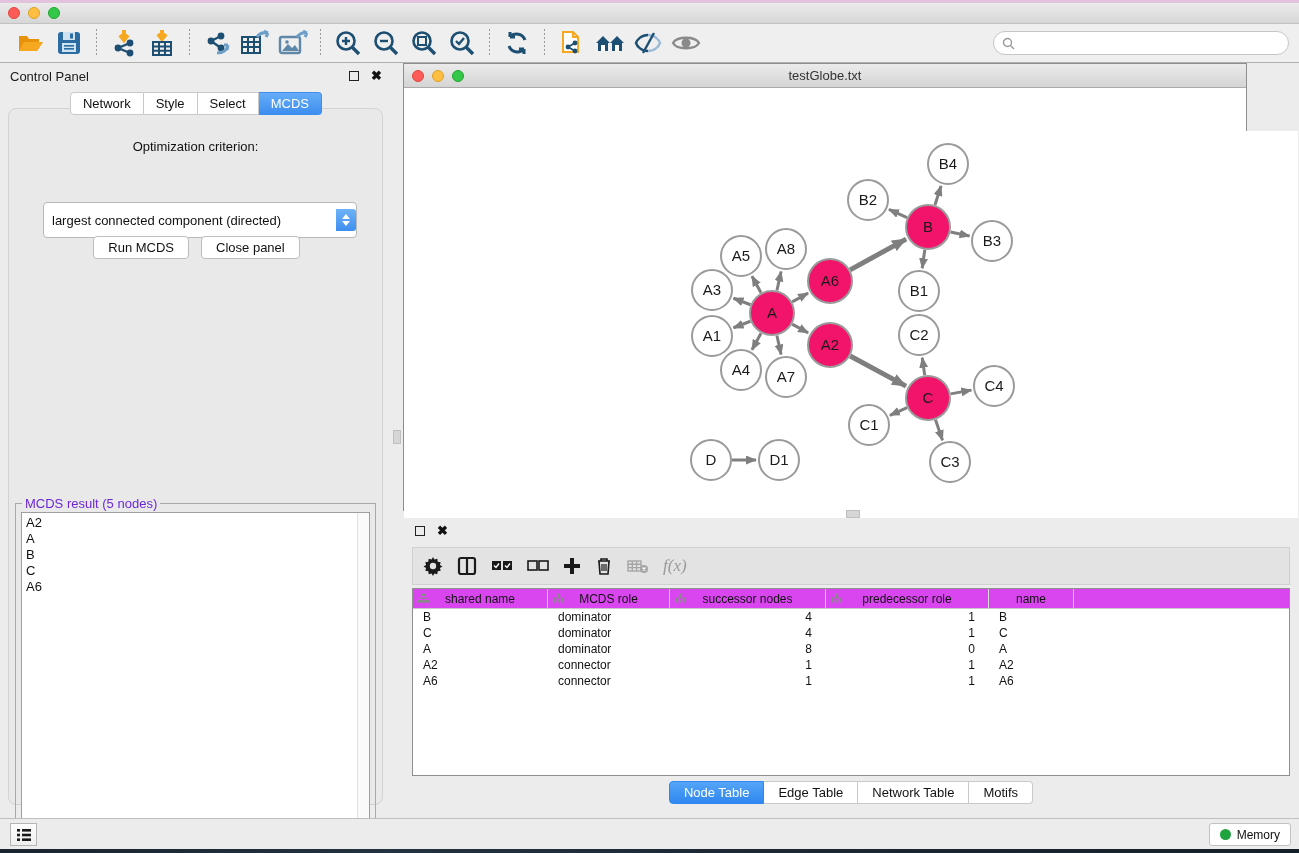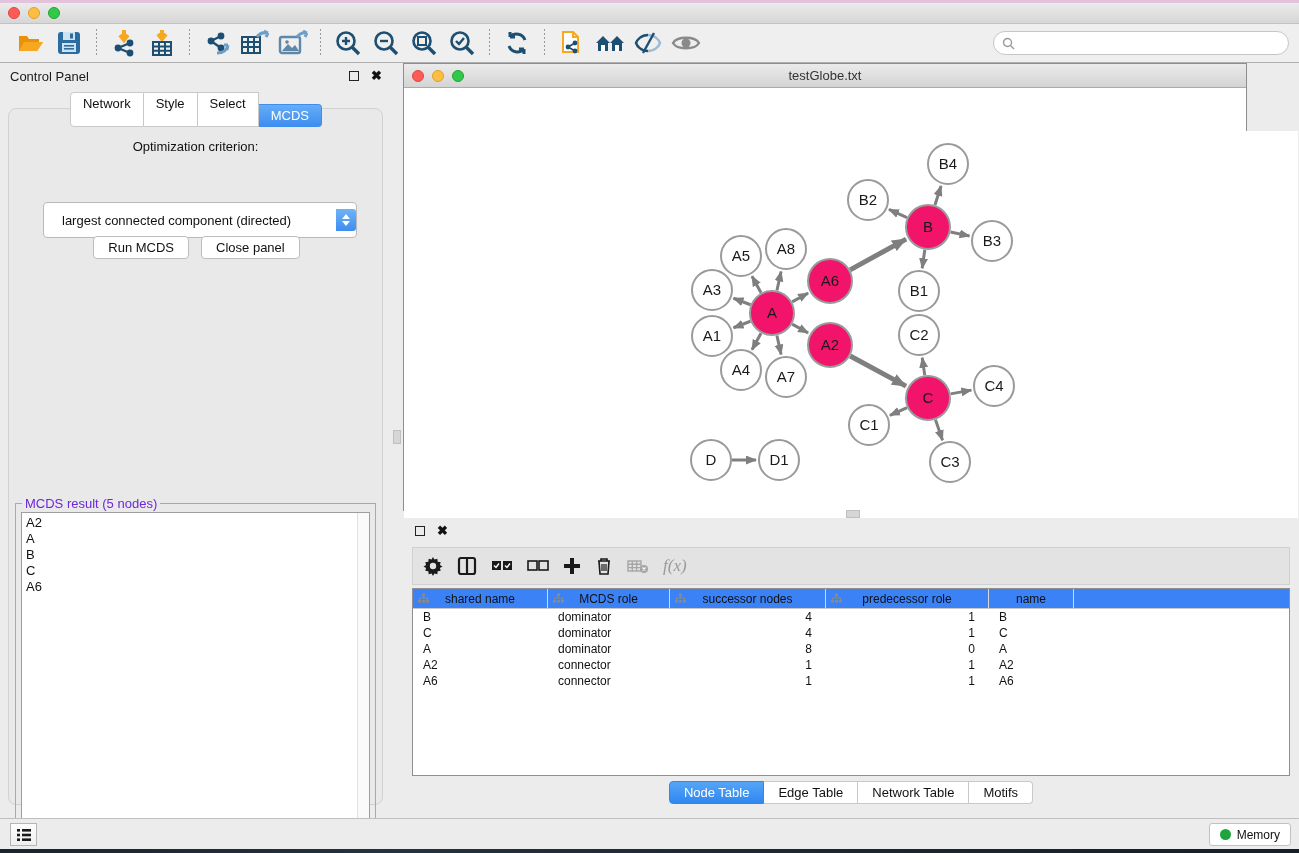--- a/index.html
+++ b/index.html
@@ -28,27 +28,27 @@
 
   
   .control-panel { position:absolute; left:0; top:63px; width:392px; height:749px; background:#ECECEC; }
   .panel-head { height:26px; display:flex; align-items:center; padding:0 10px; }
   .panel-head .ptitle { font-size:13px; color:#1a1a1a; flex:1; }
   .mini-float { width:10px; height:10px; border:1.5px solid #222; margin-right:12px; }
   .mini-close { font-size:13px; font-weight:bold; color:#111; line-height:10px; }
   .cp-tabs { position:absolute; left:0; top:29px; width:392px; display:flex; justify-content:center; z-index:2; }
   .cp-tab { font-size:13px; padding:3px 12px; background:#fff; border:1px solid #C9C9C9; border-left:none; color:#111; cursor:pointer; }
   .cp-tab:first-child { border-left:1px solid #C9C9C9; border-radius:4px 0 0 4px; }
-  .cp-tab:last-child { border-radius:0 4px 4px 0;margin-top:12px; }
+  .cp-tab:last-child { border-radius:0 4px 4px 0; }
   .cp-tab.active { background:linear-gradient(#66ADF7,#3E8EF0); border-color:#3E8EF0; color:#fff; }
   .cp-body { position:absolute; left:8px; top:45px; width:375px; height:697px; background:#E9E9E9;
     border:1px solid #D2D2D2; border-radius:8px; }
   .opt-label { text-align:center; font-size:13px; color:#111; margin-top:30px; }
   .dropdown { position:absolute; left:34px; top:93px; width:314px; height:36px; background:#fff;
-    border:1px solid #B9B9B9; border-radius:4px; display:flex; align-items:center; cursor:pointer;padding-left:10px; }
+    border:1px solid #B9B9B9; border-radius:4px; display:flex; align-items:center; cursor:pointer; }
   .dropdown .dval { flex:1; font-size:13px; padding-left:8px; color:#111; white-space:nowrap; }
   .dd-stepper { width:20px; height:22px; background:linear-gradient(#6FB2F8,#3E8EF0); border-radius:0 3px 3px 0;
     display:flex; flex-direction:column; align-items:center; justify-content:center; gap:2px; }
   .dd-stepper .up { width:0; height:0; border-left:4px solid transparent; border-right:4px solid transparent; border-bottom:5px solid #fff; }
   .dd-stepper .down { width:0; height:0; border-left:4px solid transparent; border-right:4px solid transparent; border-top:5px solid #fff; }
   .cp-buttons { position:absolute; left:0; top:127px; width:375px; display:flex; justify-content:center; gap:12px; }
   .btn { font-size:13px; background:#fff; border:1px solid #BDBDBD; border-radius:4px; padding:3px 14px; color:#111; cursor:pointer; }
   .mcds-fieldset { position:absolute; left:6px; top:394px; width:361px; height:342px; border:1px solid #A9A9A9; }
   .mcds-legend { position:absolute; left:6px; top:-8px; background:#E9E9E9; font-size:13px; padding:0 3px; color:#6d28d9; }
   .mcds-list { position:absolute; left:5px; top:8px; width:349px; height:326px; background:#fff;
@@ -73,21 +73,21 @@
 
   
   .table-panel { position:absolute; left:403px; top:518px; width:896px; height:294px; background:#ECECEC; }
   .tp-head { height:26px; display:flex; align-items:center; padding:0 12px; }
   .tp-head .ptitle { font-size:13px; color:#1a1a1a; flex:1; }
   .tp-toolbar { margin:3px 9px 0 9px; height:38px; background:#E3E3E3; border:1px solid #D0D0D0;
     display:flex; align-items:center; padding-left:10px; gap:14px; }
   .tp-icon { display:flex; align-items:center; justify-content:center; cursor:pointer; height:26px; }
   .fx { font-family:"Liberation Serif", serif; font-style:italic; font-size:17px; color:#9a9a9a; }
   .tbl-wrap { margin:3px 9px 0 9px; height:188px; background:#fff; border:1px solid #8F8F8F; overflow:hidden; position:relative; }
-  .tbl-header { display:flex; background:#3b82f6; border-bottom:1px solid #C9C9C9; height:20px; }
+  .tbl-header { display:flex; background:#d946ef; border-bottom:1px solid #C9C9C9; height:20px; }
   .th { display:flex; align-items:center; justify-content:center; gap:5px; font-size:12px; color:#111;
     border-right:1px solid #D8D8D8; position:relative; cursor:pointer; }
   .th .tree-ico { position:absolute; left:5px; top:4px; }
   .tbl-row { display:flex; height:16px; align-items:center; }
   .td { font-size:12px; color:#111; overflow:hidden; white-space:nowrap; }
   .td.left { padding-left:10px; text-align:left; }
   .td.right { padding-right:14px; text-align:right; }
   .tp-tabs { position:absolute; left:0; bottom:8px; width:896px; display:flex; justify-content:center; }
   .tp-tab { font-size:13px; padding:3px 14px; background:#fff; border:1px solid #C9C9C9; border-left:none; color:#111; cursor:pointer; }
   .tp-tab:first-child { border-left:1px solid #C9C9C9; border-radius:4px 0 0 4px; }

